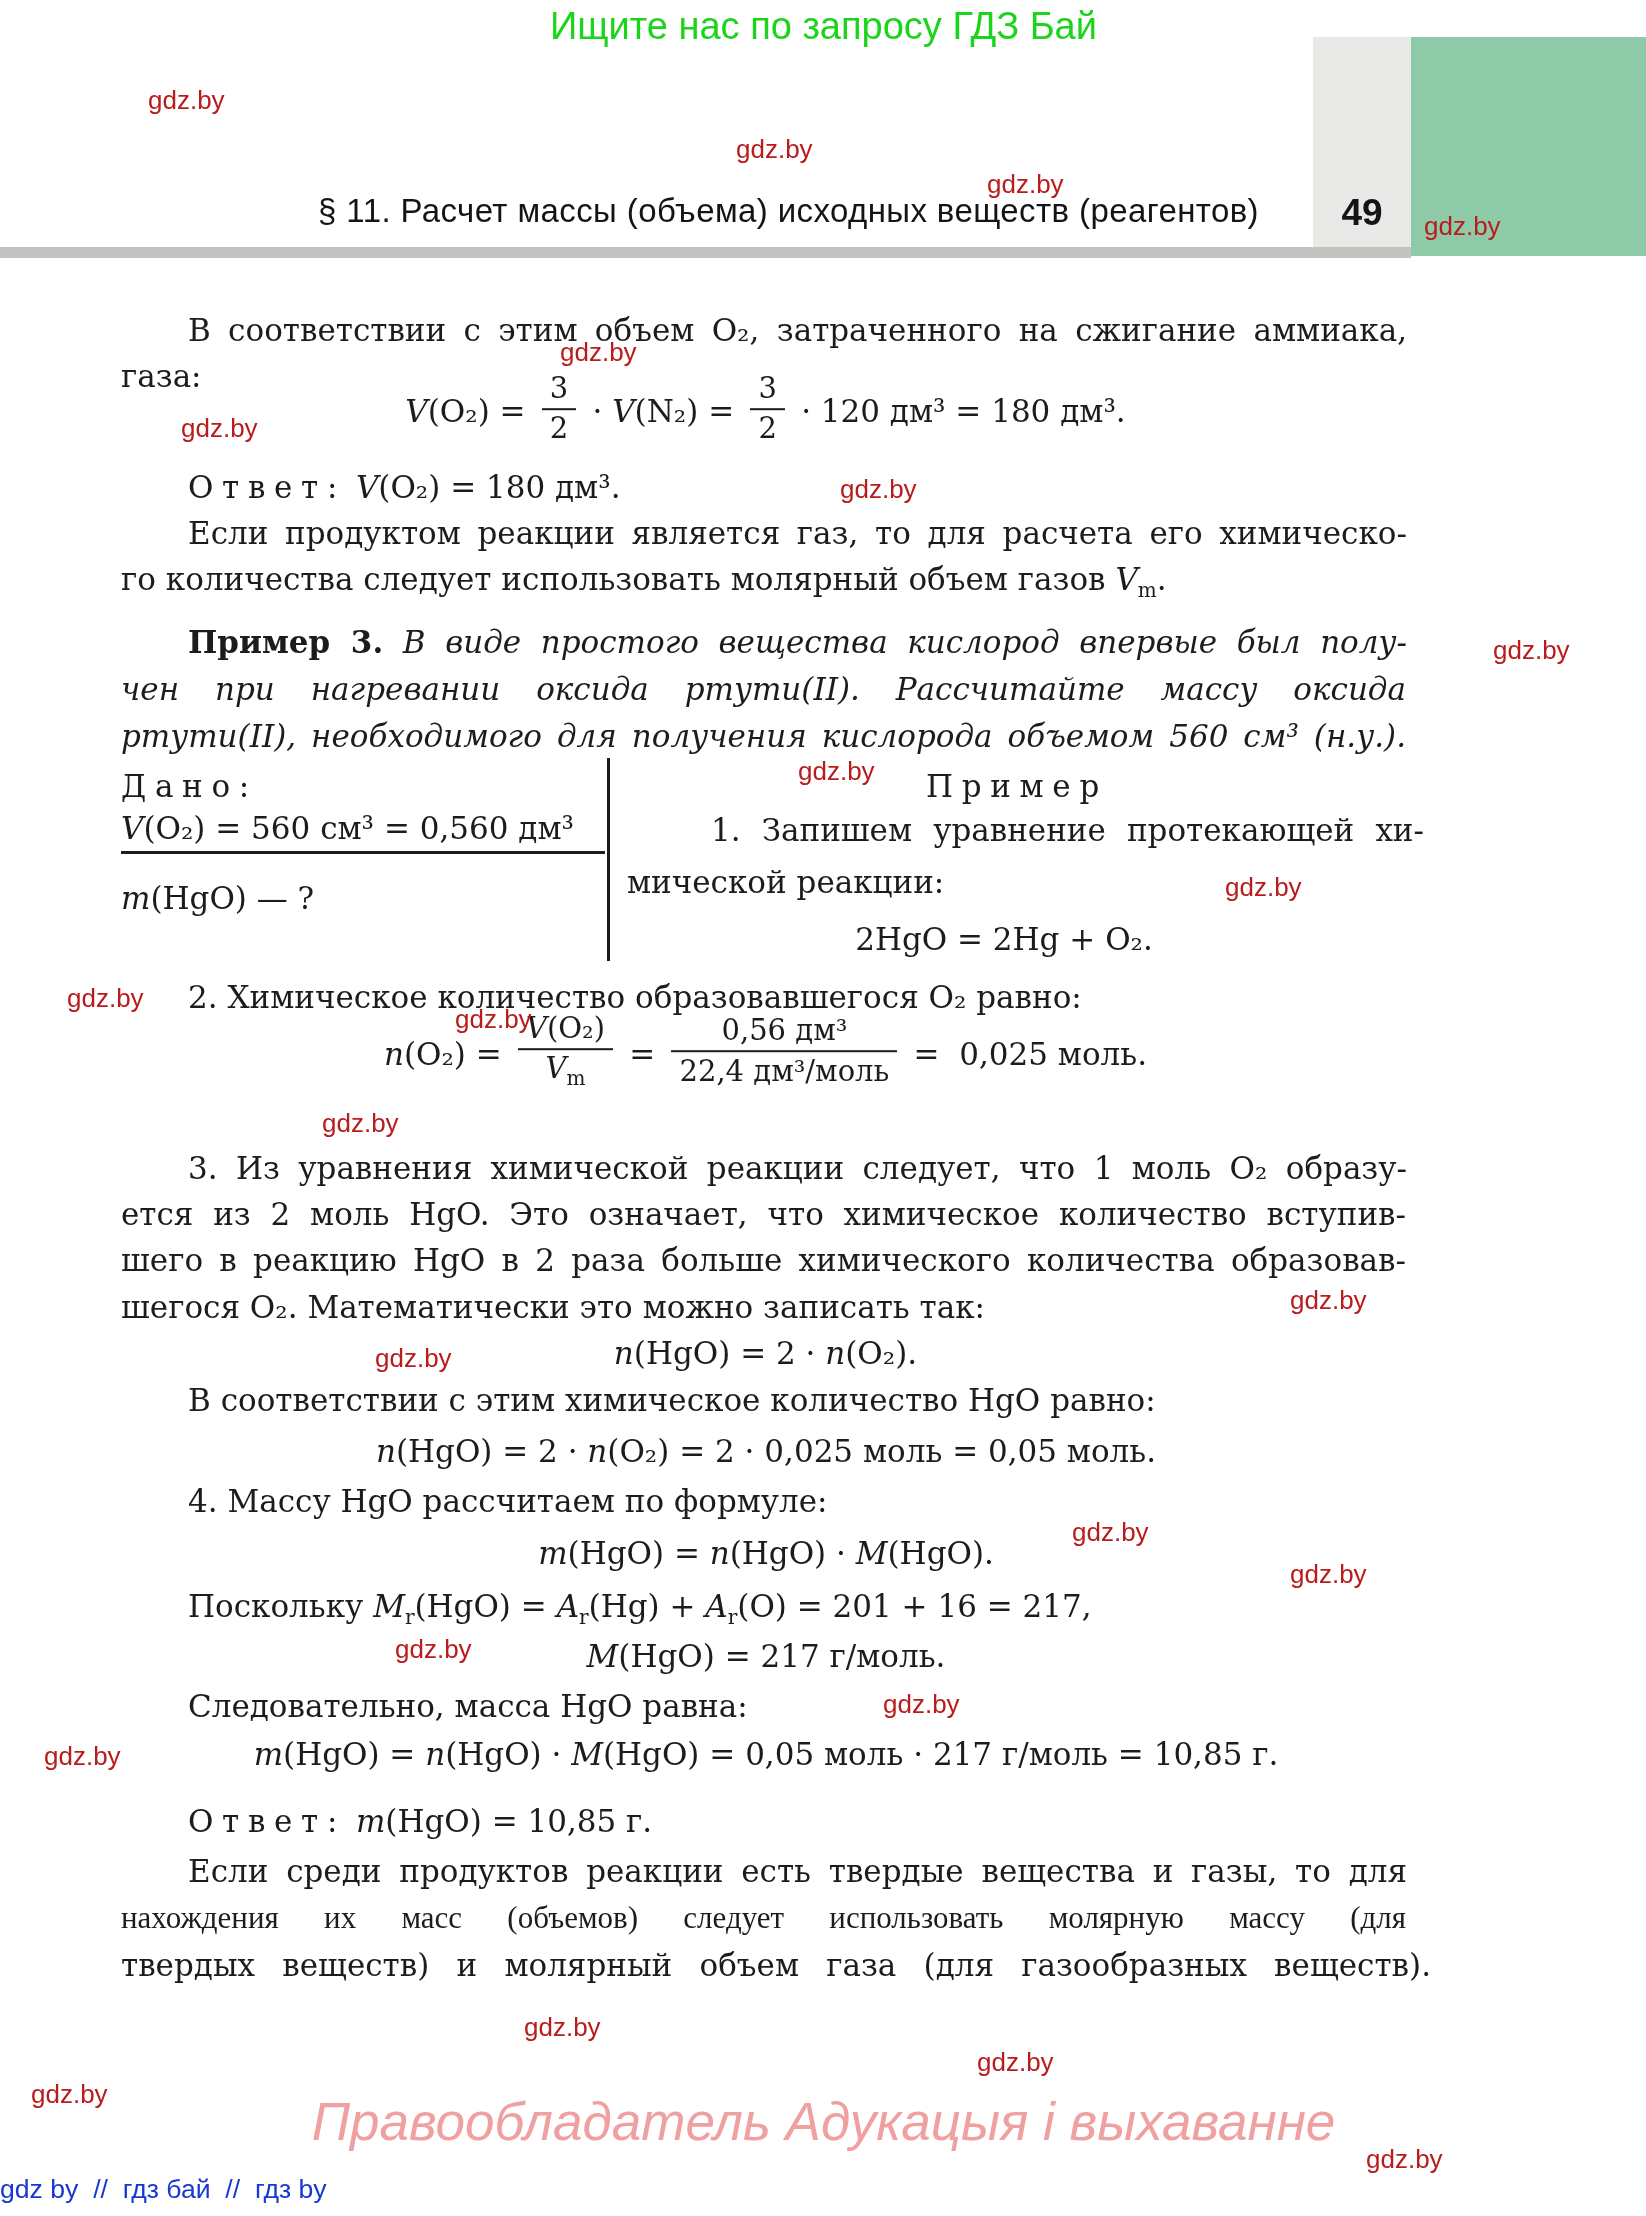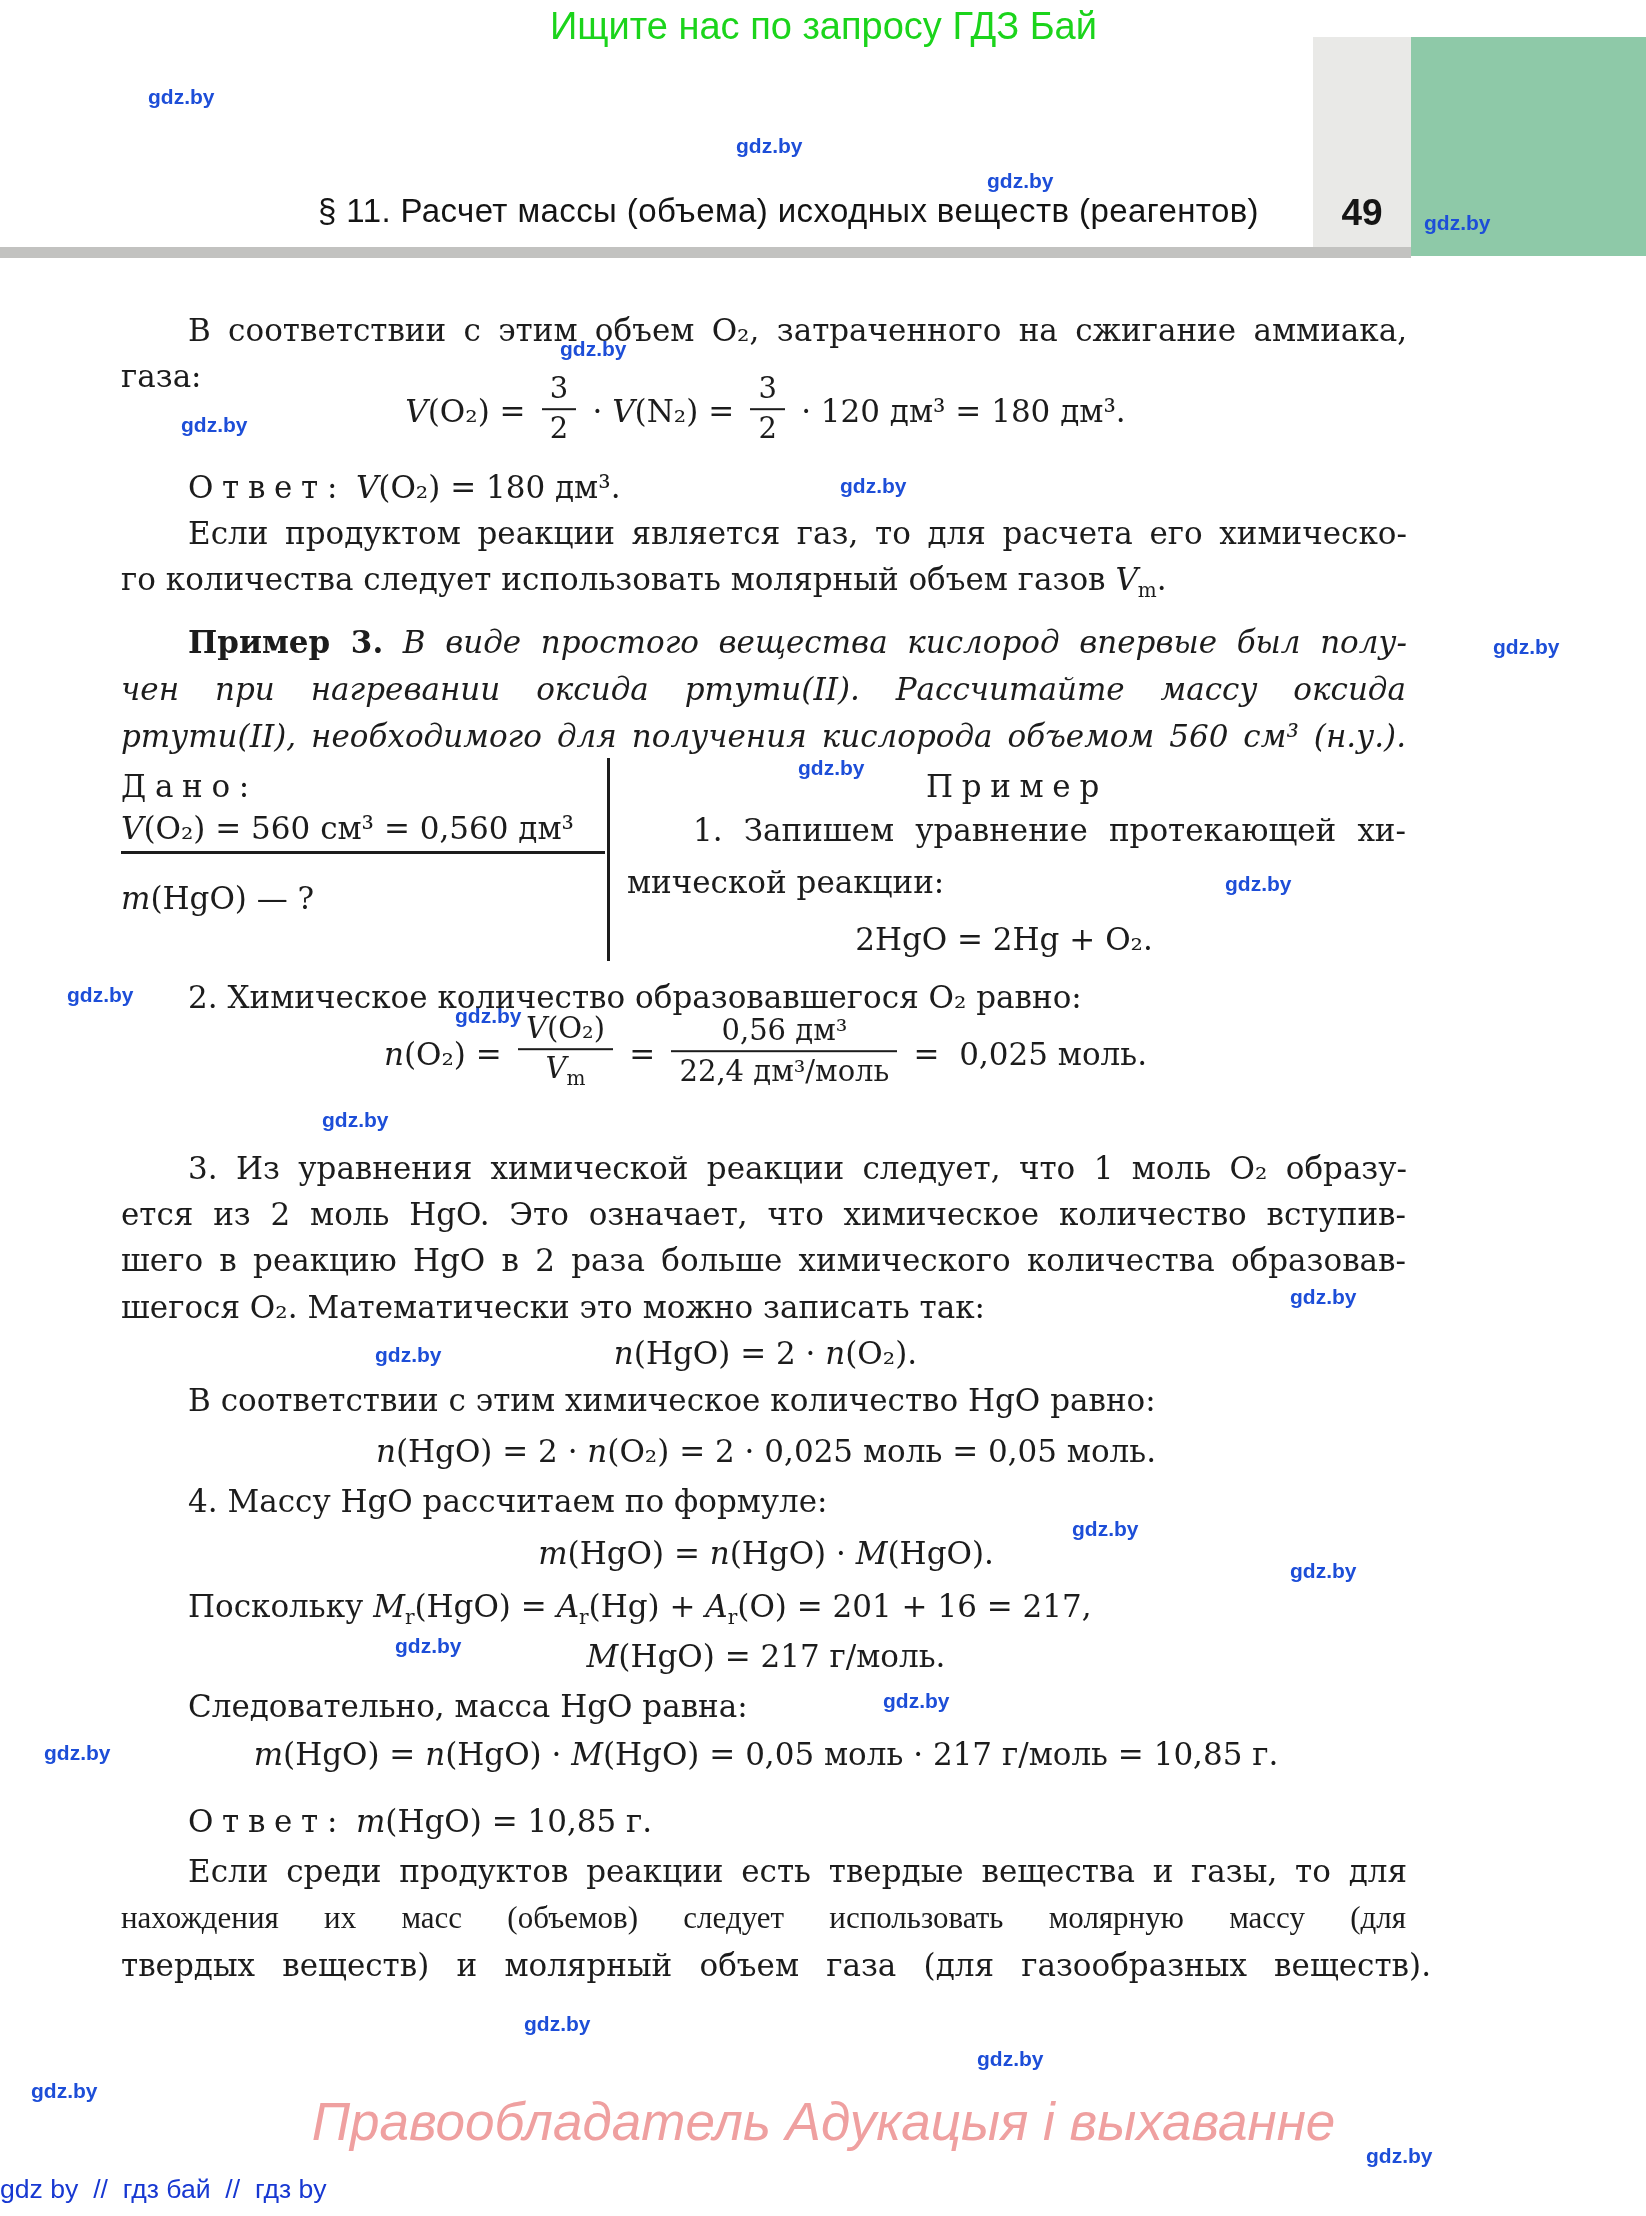--- a/index.html
+++ b/index.html
@@ -26,21 +26,21 @@
   .lsp{letter-spacing:.28em;}
   .ssub{font-size:20px;vertical-align:-7.3px;}
   .frac{display:inline-block;vertical-align:middle;text-align:center;margin:0 6.4px;
         font-size:29px;line-height:1.15;transform:translateY(-4.8px);}
   .frac .fn{display:block;border-bottom:2.4px solid var(--text);padding:0 8px 2.4px;}
   .frac .fd{display:block;padding:2.4px 8px 0;}
   
   .given-rule{position:absolute;left:121px;top:851px;width:484px;height:3.2px;background:var(--text);}
   .solution-vline{position:absolute;left:607px;top:758px;width:3.2px;height:203px;background:var(--text);}
   
-  .wm{position:absolute;font-family:"Liberation Sans",sans-serif;font-size:21px;color:#1d4ed8;font-weight:bold;}
+  .wm{position:absolute;font-family:"Liberation Sans",sans-serif;font-size:26px;color:#b91c1c;}
   
   .copyright{position:absolute;left:0;top:2091px;width:1647px;text-align:center;
              font-family:"Liberation Sans",sans-serif;font-style:italic;font-size:53px;
              color:var(--copyright_pink);}
   .footerlinks{position:absolute;left:0;top:2174px;width:1647px;text-align:left;
                font-family:"Liberation Sans",sans-serif;font-size:26.6px;color:var(--footer_blue);
                white-space:pre;}
 </style>
 </head>
 <body>
@@ -60,21 +60,21 @@
     <div class="line" style="left: 188px; top: 467px;"><span class="lsp">Ответ:</span><span> </span><span class="it">V</span><span>(O₂) = 180 дм³.</span></div>
     <div class="line justify" style="left: 188px; top: 513px; width: 1219px;"><span>Если продуктом реакции является газ, то для расчета его химическо-</span></div>
     <div class="line" style="left: 121px; top: 559px;"><span>го количества следует использовать молярный объем газов </span><span class="it">V</span><span class="ssub">m</span><span>.</span></div>
     <div class="line justify" style="left: 188px; top: 622px; width: 1219px;"><span class="bd">Пример 3.</span><span class="it"> В виде простого вещества кислород впервые был полу-</span></div>
     <div class="line justify" style="left: 121px; top: 669px; width: 1285px;"><span class="it">чен при нагревании оксида ртути(II). Рассчитайте массу оксида</span></div>
     <div class="line justify" style="left: 121px; top: 716px; width: 1285px;"><span class="it">ртути(II), необходимого для получения кислорода объемом 560 см³ (н.у.).</span></div>
     <div class="line" style="left: 121px; top: 766px;"><span class="lsp">Дано:</span></div>
     <div class="line" style="left: 121px; top: 808px;"><span class="it">V</span><span>(O₂) = 560 см³ = 0,560 дм³</span></div>
     <div class="line" style="left: 121px; top: 878px;"><span class="it">m</span><span>(HgO) — ?</span></div>
     <div class="line" style="left: 926px; top: 766px;"><span class="lsp">Пример</span></div>
-    <div class="line justify" style="left: 693px; top: 810px; width: 713px;"><span>1. Запишем уравнение протекающей хи-</span></div>
+    <div class="line justify" style="left: 711px; top: 810px; width: 713px;"><span>1. Запишем уравнение протекающей хи-</span></div>
     <div class="line" style="left: 627px; top: 862px;"><span>мической реакции:</span></div>
     <div class="line center" style="left: 627px; top: 919px; width: 754px;"><span>2HgO = 2Hg + O₂.</span></div>
     <div class="line" style="left: 188px; top: 977px;"><span>2. Химическое количество образовавшегося O₂ равно:</span></div>
     <div class="line center" style="left: 282px; top: 1017px; width: 967px;"><span class="it">n</span><span>(O₂) = </span><span class="frac"><span class="fn"><span class="it">V</span><span>(O₂)</span></span><span class="fd"><span class="it">V</span><span class="ssub">m</span></span></span><span> = </span><span class="frac"><span class="fn"><span>0,56 дм³</span></span><span class="fd"><span>22,4 дм³/моль</span></span></span><span> =  0,025 моль.</span></div>
     <div class="line justify" style="left: 188px; top: 1148px; width: 1219px;"><span>3. Из уравнения химической реакции следует, что 1 моль O₂ образу-</span></div>
     <div class="line justify" style="left: 121px; top: 1194px; width: 1285px;"><span>ется из 2 моль HgO. Это означает, что химическое количество вступив-</span></div>
     <div class="line justify" style="left: 121px; top: 1240px; width: 1285px;"><span>шего в реакцию HgO в 2 раза больше химического количества образовав-</span></div>
     <div class="line" style="left: 121px; top: 1287px;"><span>шегося O₂. Математически это можно записать так:</span></div>
     <div class="line center" style="left: 282px; top: 1333px; width: 967px;"><span class="it">n</span><span>(HgO) = 2 · </span><span class="it">n</span><span>(O₂).</span></div>
     <div class="line" style="left: 188px; top: 1380px;"><span>В соответствии с этим химическое количество HgO равно:</span></div>

